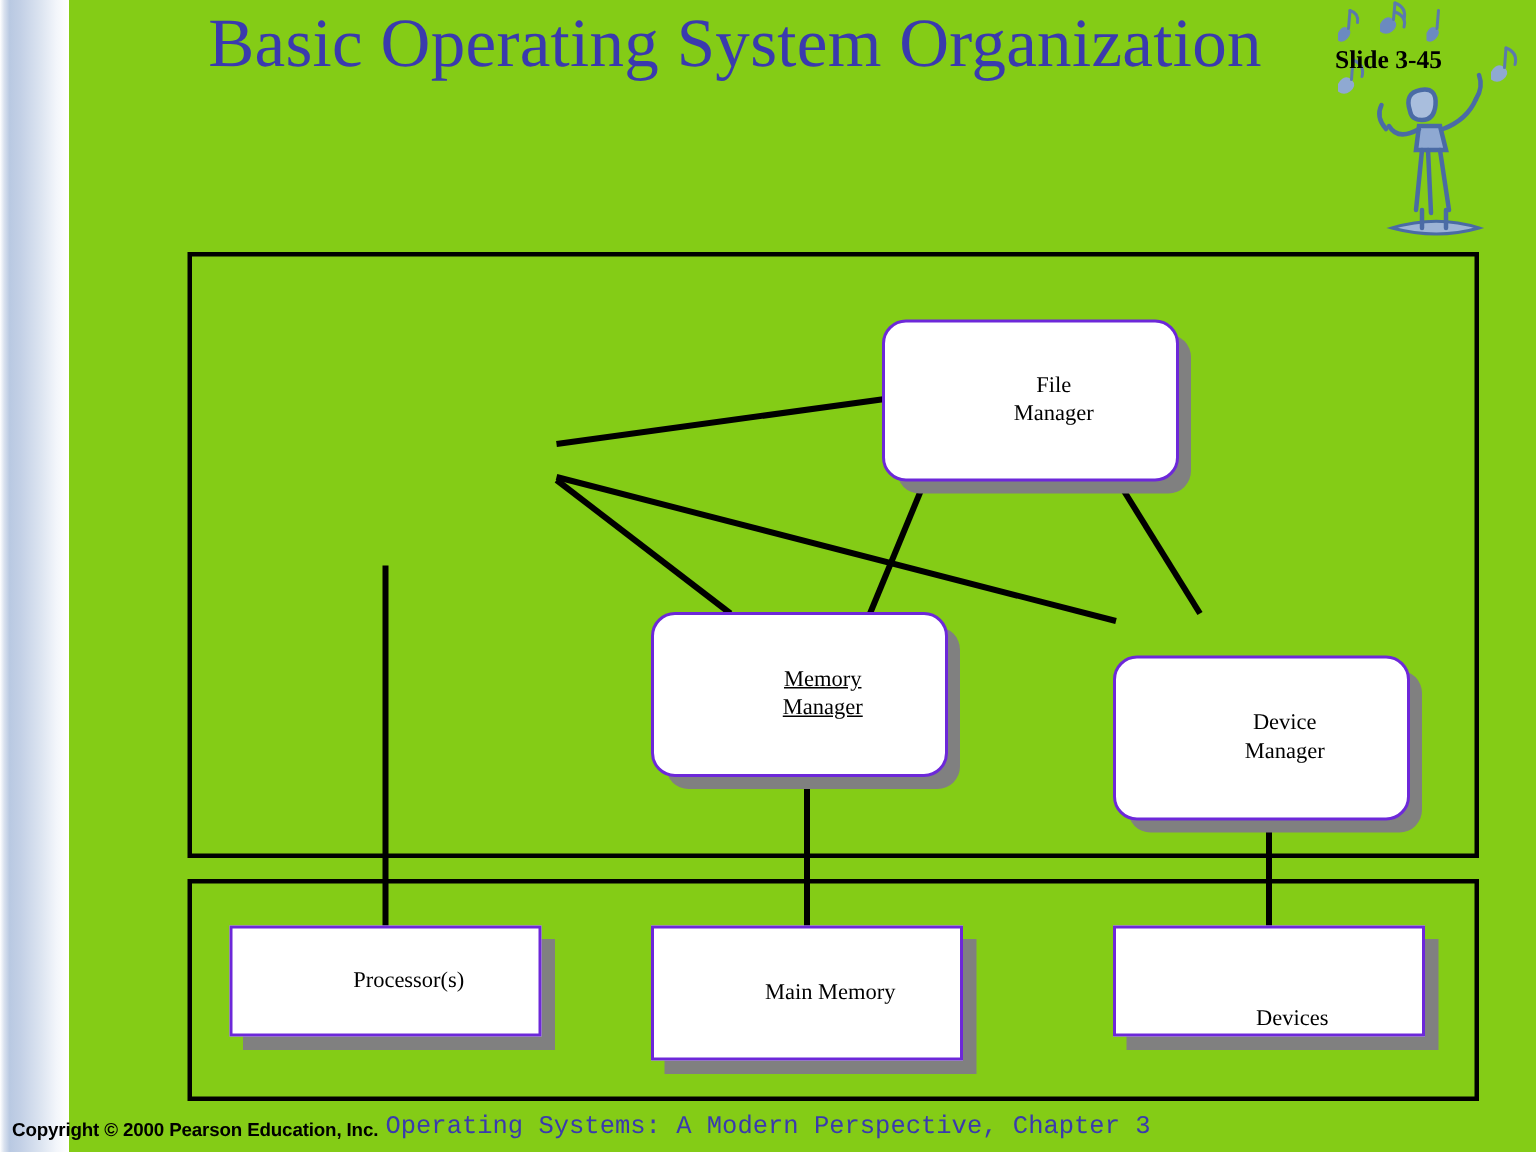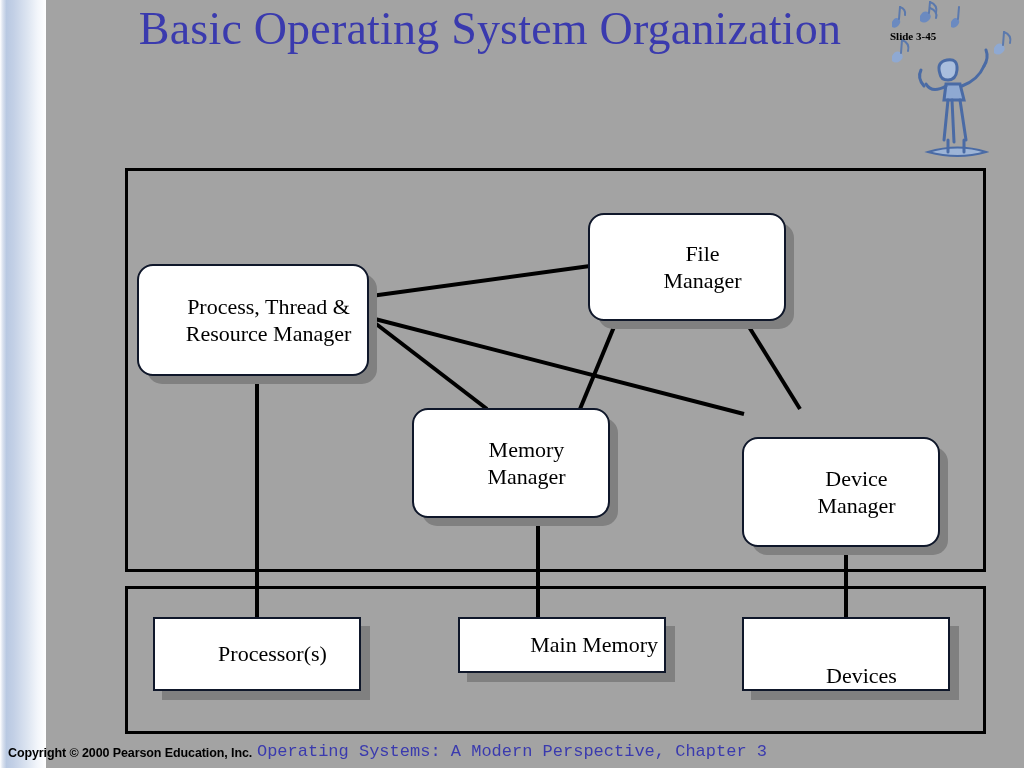--- a/index.html
+++ b/index.html
@@ -5,21 +5,21 @@
 <style>
   html, body {
     margin: 0;
     padding: 0;
     background: #ffffff;
   }
   #slide {
     position: relative;
     width: 1024px;
     height: 768px;
-    background: #a3a3a3;
+    background: #84cc16;
     overflow: hidden;
     font-family: "Liberation Serif", "DejaVu Serif", serif;
   }
 
   
   #left-strip {
     position: absolute;
     left: 0;
     top: 0;
     width: 46px;
@@ -55,21 +55,21 @@
     top: 0px;
     width: 140px;
     height: 175px;
   }
   #slide-number {
     position: absolute;
     left: 14px;
     top: 30px;
     font-family: "Liberation Serif", "DejaVu Serif", serif;
     font-weight: bold;
-    font-size: 11px;
+    font-size: 17px;
     color: #000000;
     white-space: nowrap;
     z-index: 4;
   }
   #conductor-svg {
     position: absolute;
     left: 0;
     top: 0;
     z-index: 2;
   }
@@ -92,50 +92,50 @@
     pointer-events: none;
     z-index: 3;
   }
   #links line { stroke: #000000; stroke-width: 4; }
 
   
   .node {
     position: absolute;
     box-sizing: border-box;
     background: #ffffff;
-    border: 2px solid #0f172a;
+    border: 2px solid #6d28d9;
     color: #000000;
     display: flex;
     align-items: center;
     justify-content: center;
     text-align: center;
     font-family: "Liberation Serif", "DejaVu Serif", serif;
-    font-size: 22px;
+    font-size: 15px;
     line-height: 1.24;
     z-index: 5;
     padding-left: 31px;
   }
   .node.rounded {
     border-radius: 16px;
     box-shadow: 9px 9px 0 -1px #808080;
   }
   .node.rect {
     border-radius: 0;
     box-shadow: 9px 9px 0 0 #808080;
   }
   .node .label { display: block; padding: 0 6px; }
 
   
   #node-process  { left: 137px; top: 264px; width: 232px; height: 112px; }
   #node-file     { left: 588px; top: 213px; width: 198px; height: 108px; }
-  #node-memory   { left: 412px; top: 408px; width: 198px; height: 110px; }
+  #node-memory   { left: 434px; top: 408px; width: 198px; height: 110px; text-decoration: underline; }
   #node-device   { left: 742px; top: 408px; width: 198px; height: 110px; margin-top: 29px; }
 
   #node-processor { left: 153px; top: 617px; width: 208px; height: 74px; }
-  #node-mainmem   { left: 458px; top: 617px; width: 208px; height: 56px; justify-content: flex-end; }
+  #node-mainmem   { left: 434px; top: 617px; width: 208px; height: 90px; }
   #node-devices   { left: 742px; top: 617px; width: 208px; height: 74px; align-items: flex-end; }
 
   
   #footer-copyright {
     position: absolute;
     left: 8px;
     top: 746px;
     font-family: "Liberation Sans", "DejaVu Sans", sans-serif;
     font-weight: bold;
     font-size: 12.5px;
@@ -226,26 +226,20 @@
 
     <line x1="616" y1="322" x2="580" y2="409"></line>
 
     <line x1="746" y1="322" x2="800" y2="409"></line>
 
     <line x1="257" y1="377" x2="257" y2="619"></line>
     <line x1="538" y1="519" x2="538" y2="619"></line>
     <line x1="846" y1="519" x2="846" y2="619"></line>
   </svg>
 
-  <div class="node rounded" id="node-process">
-    <span class="label">
-      <span>Process, Thread &amp;</span><br>
-      <span>Resource Manager</span>
-    </span>
-  </div>
 
   <div class="node rounded" id="node-file">
     <span class="label">
       <span>File</span><br>
       <span>Manager</span>
     </span>
   </div>
 
   <div class="node rounded" id="node-memory">
     <span class="label">

